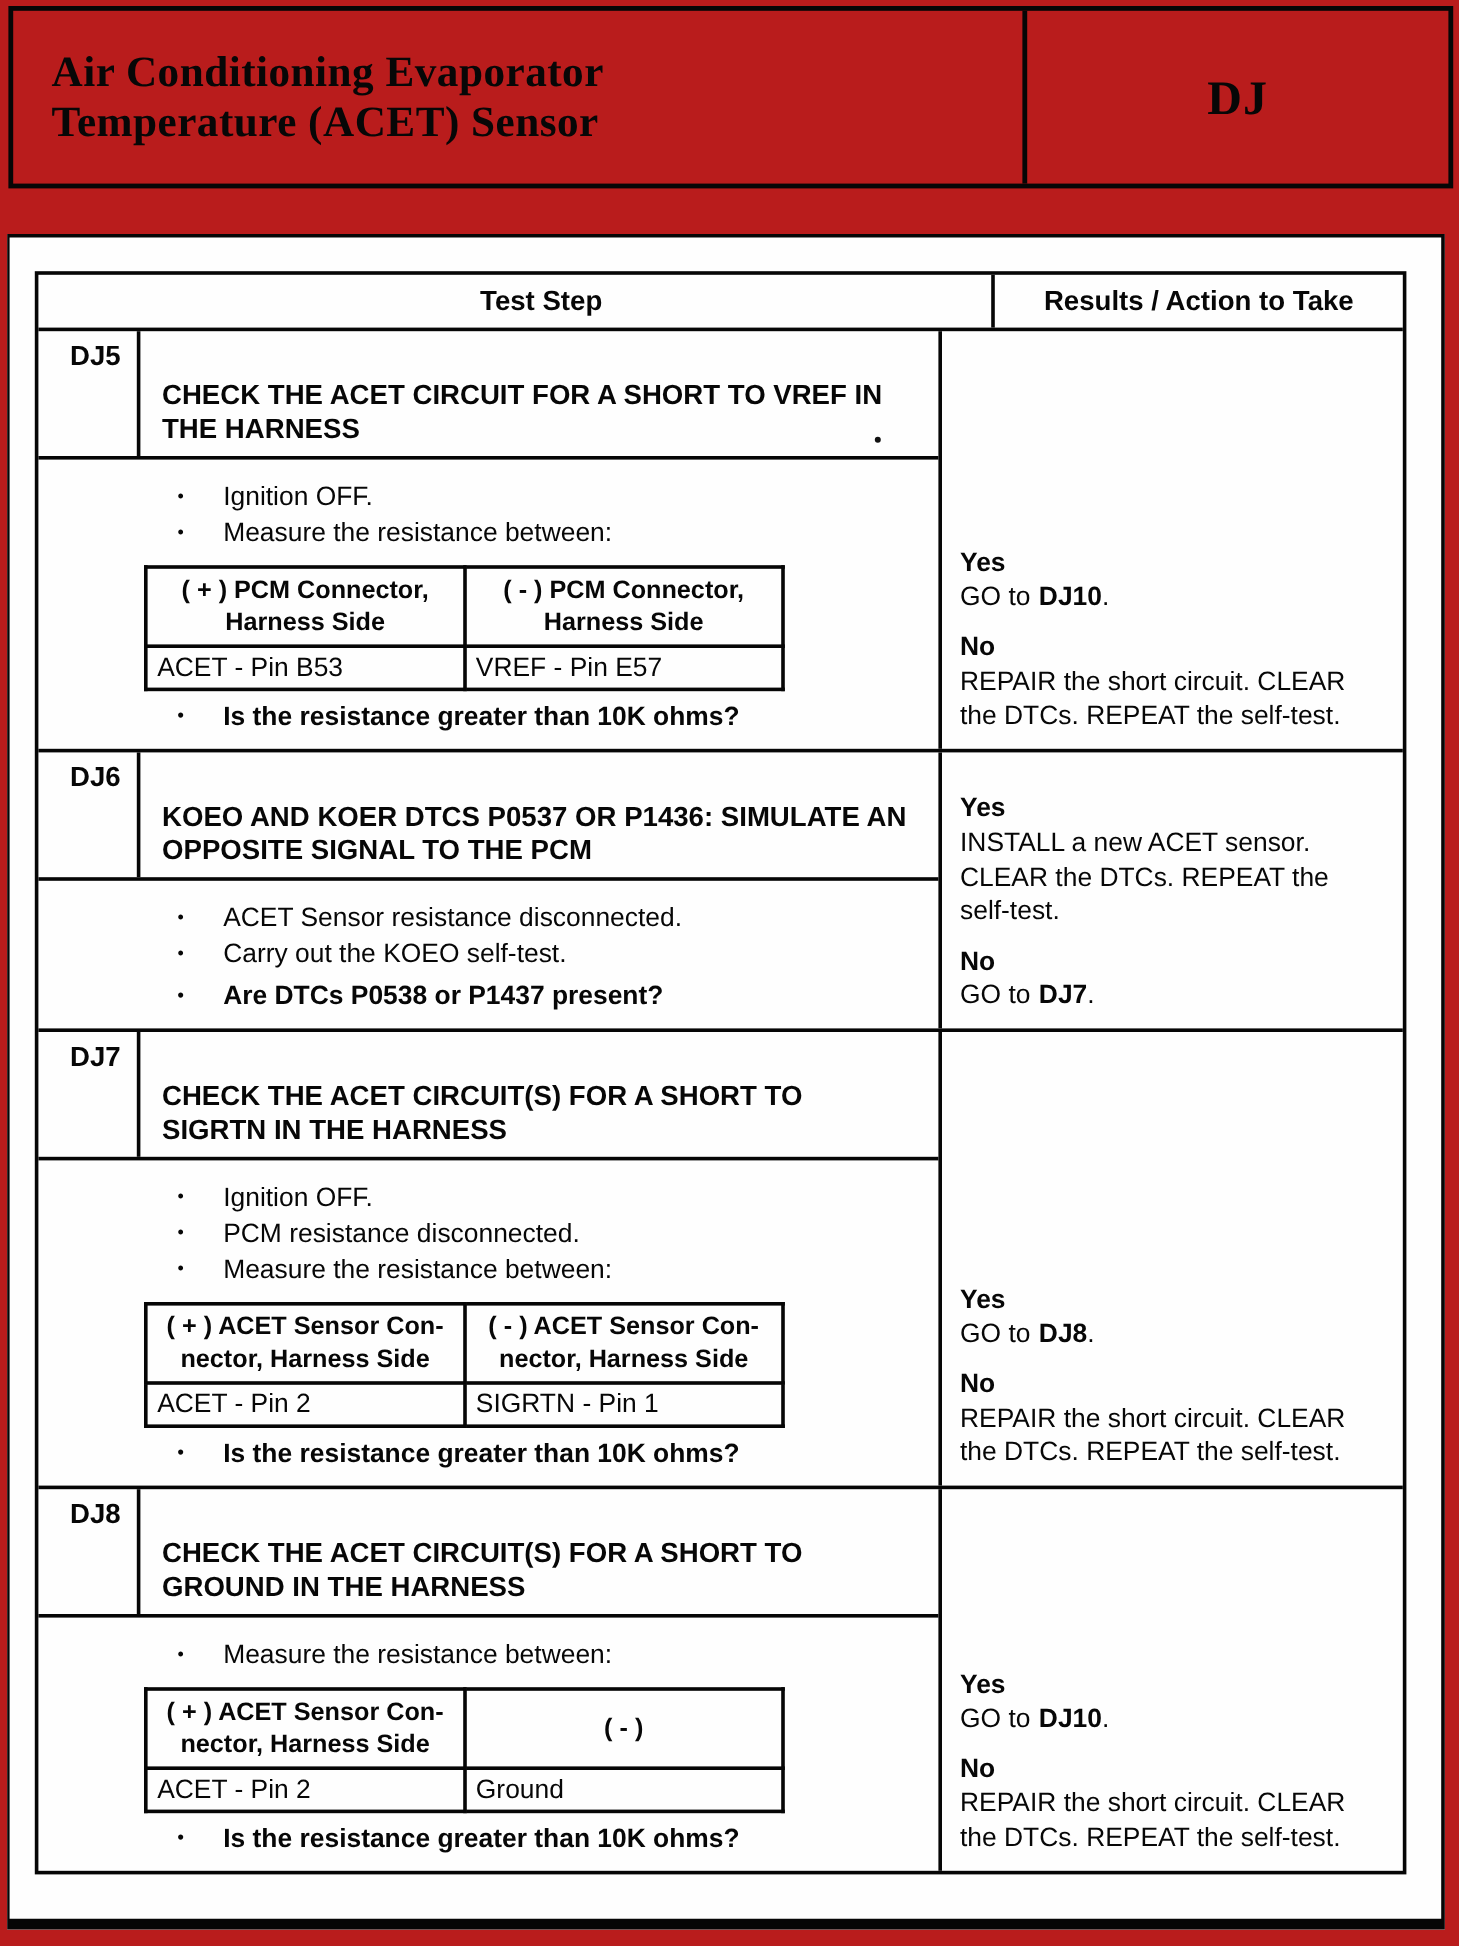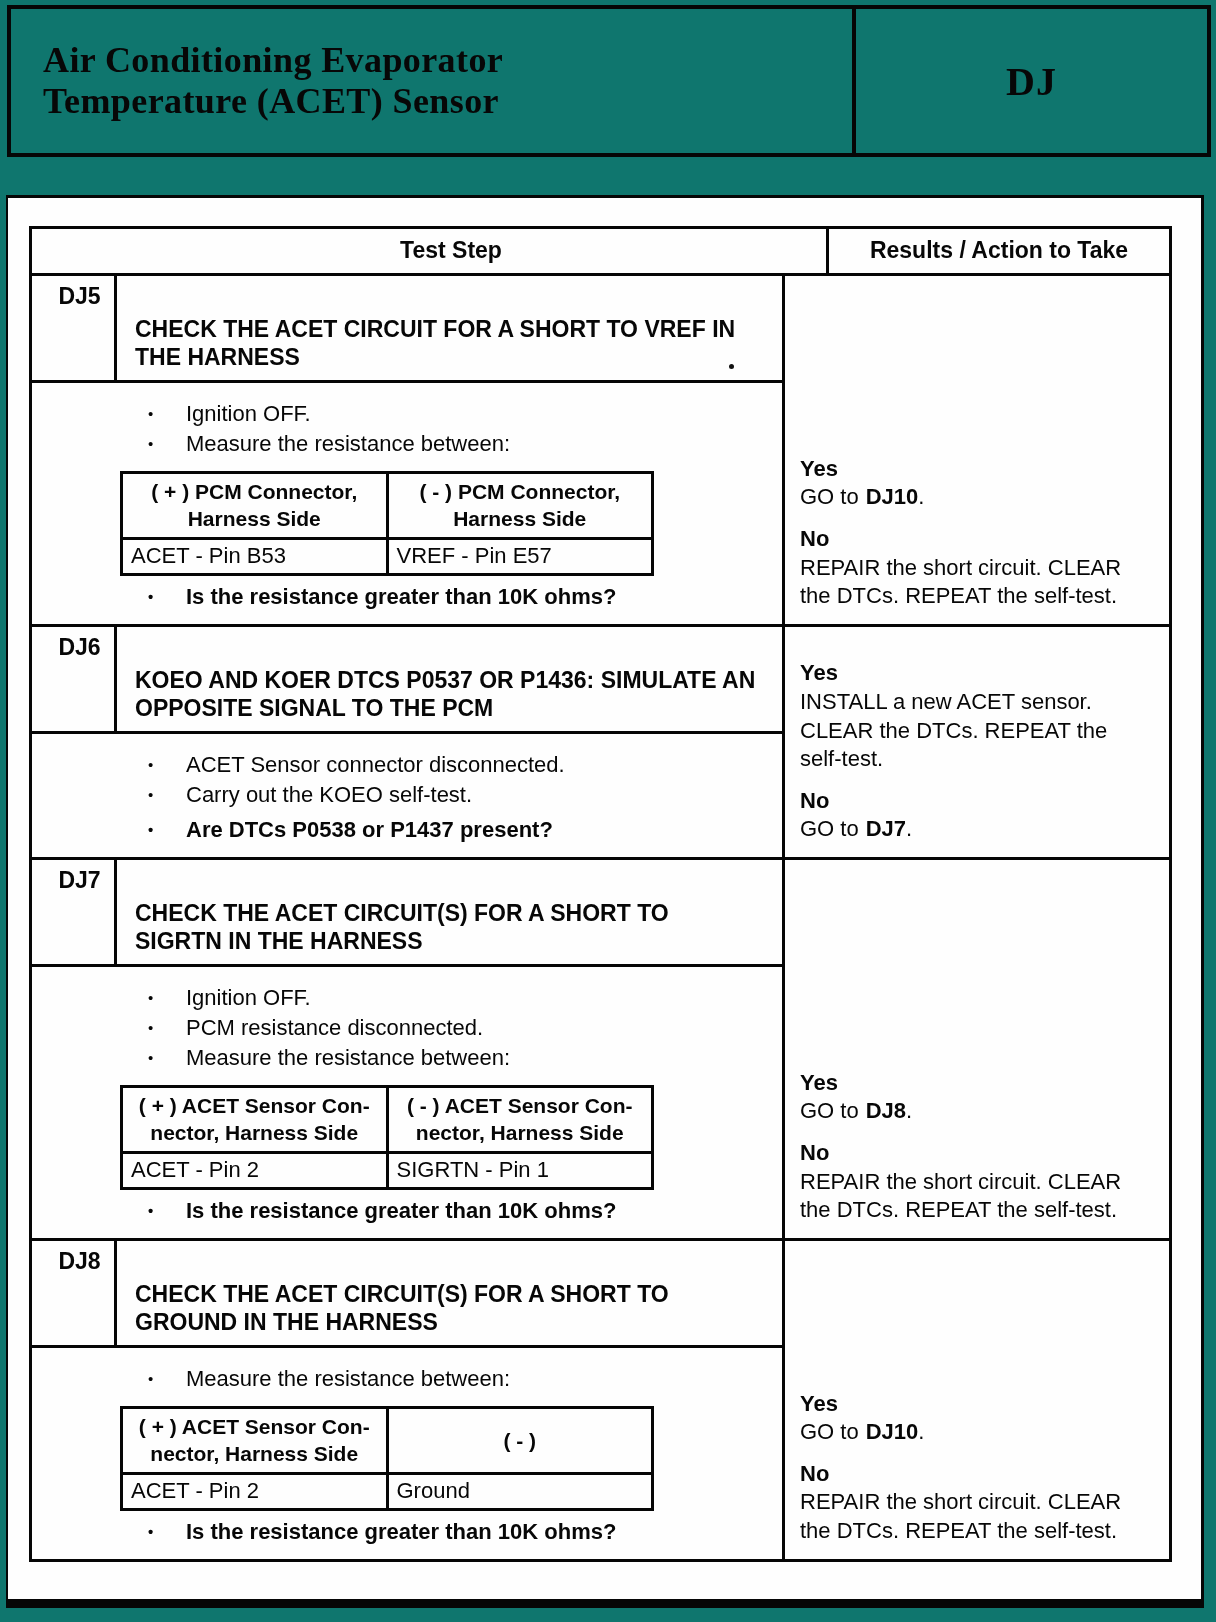--- a/index.html
+++ b/index.html
@@ -1,18 +1,18 @@
 <!DOCTYPE html>
 <html><head>
 <meta charset="utf-8">
 <style>
   * { box-sizing: border-box; margin: 0; padding: 0; }
   html, body { background: #ffffff; }
   body { font-family: "Liberation Sans", sans-serif; color: #070707; }
-  .page { position: relative; width: 1216px; height: 1622px; background: #0f766e; overflow: hidden; }
+  .page { position: relative; width: 1216px; height: 1622px; background: #b91c1c; overflow: hidden; }
 
   
   .doc-header { position: absolute; left: 7px; top: 5px; width: 1204px; height: 152px;
                 border: 4px solid #060606; display: flex; }
   .doc-title-cell { width: 845px; border-right: 4px solid #060606; display: flex;
                     flex-direction: column; justify-content: center; padding-left: 32px; }
   .doc-title-line { font-family: "Liberation Serif", serif; font-weight: bold;
                     font-size: 36px; line-height: 1.13; letter-spacing: 0.4px; }
   .doc-code-cell { flex: 1; display: flex; align-items: center; justify-content: center; }
   .doc-code { font-family: "Liberation Serif", serif; font-weight: bold; font-size: 40px; letter-spacing: 1px; }
@@ -133,21 +133,21 @@
 
       <div class="step s2">
         <div class="step-left">
           <div class="step-titlebar">
             <div class="step-id">DJ6</div>
             <div class="step-title">KOEO AND KOER DTCS P0537 OR P1436: SIMULATE AN OPPOSITE SIGNAL TO THE PCM</div>
           </div>
           <div class="step-body">
             <div class="bullet">
                 <span class="dot">•</span>
-                <span>ACET Sensor connector disconnected.</span>
+                <span>ACET Sensor resistance disconnected.</span>
               </div>
             <div class="bullet">
                 <span class="dot">•</span>
                 <span>Carry out the KOEO self-test.</span>
               </div>
             <div class="bullet q">
                 <span class="dot">•</span>
                 <span>Are DTCs P0538 or P1437 present?</span>
               </div>
           </div>

